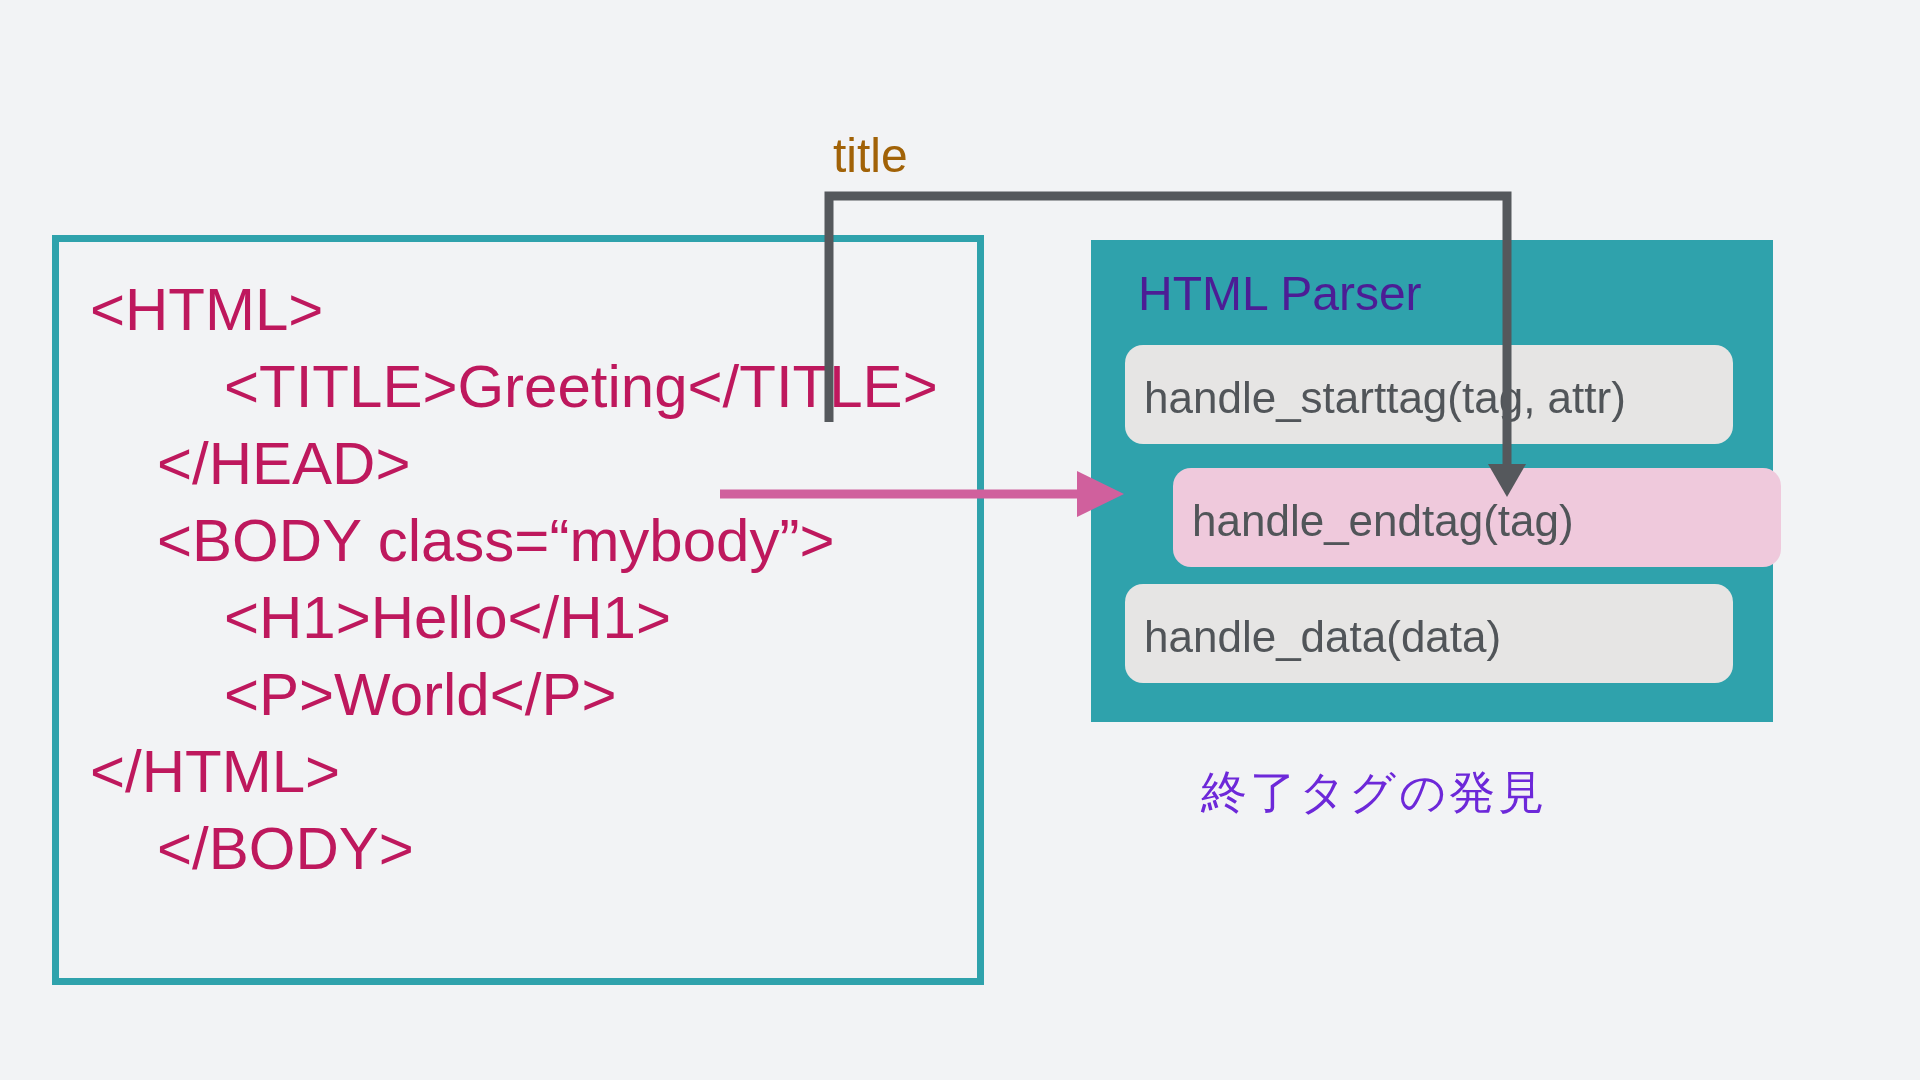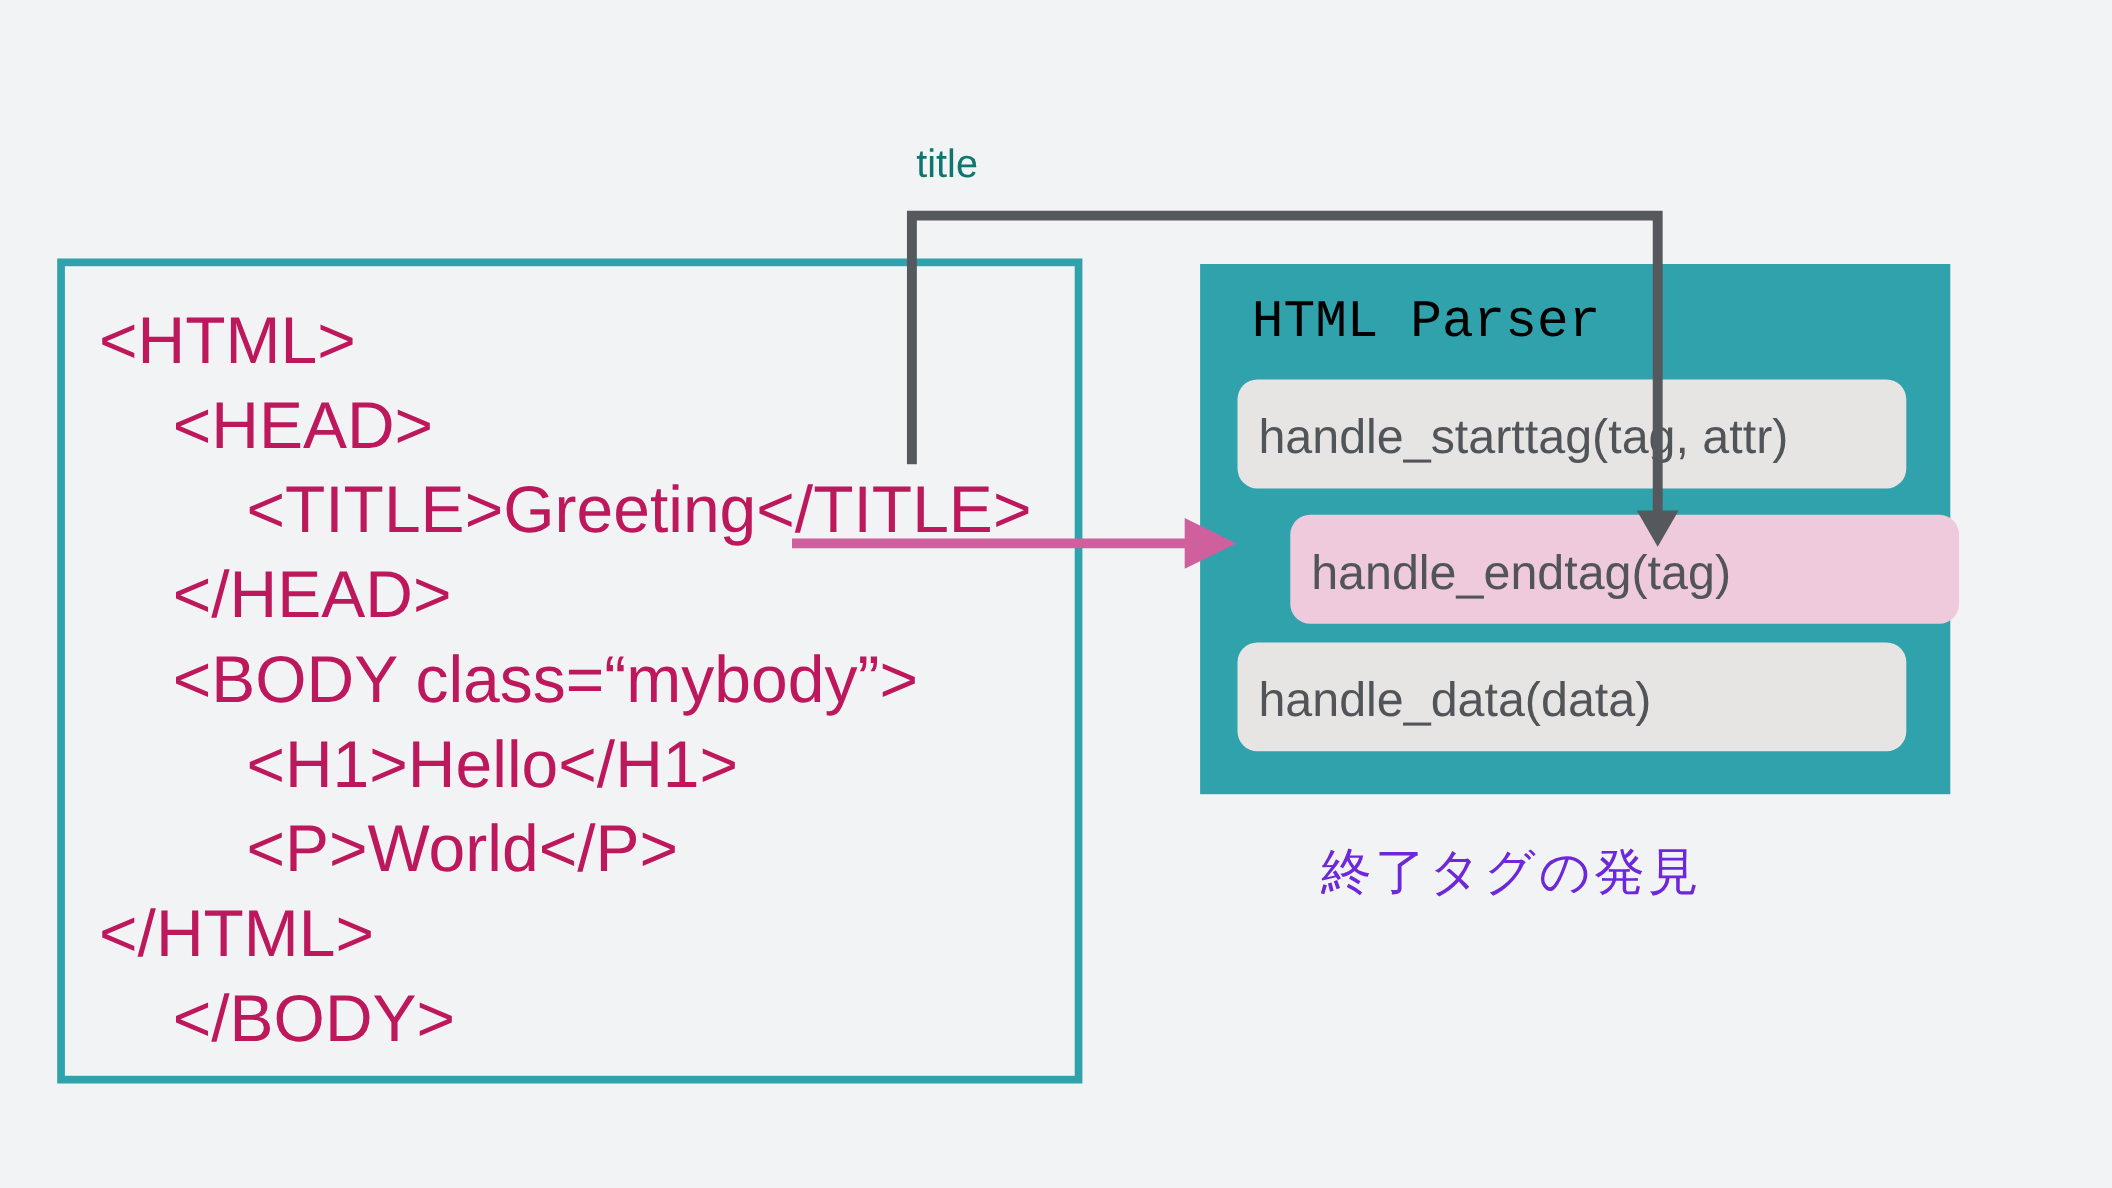--- a/index.html
+++ b/index.html
@@ -24,32 +24,32 @@
     white-space:pre;
   }
   .code-box .pad{padding-top:29px;padding-left:31px;}
   .indent-0{padding-left:0;}
   .indent-1{padding-left:67px;}
   .indent-2{padding-left:134px;}
 
   
   .connector-label{
     position:absolute;left:833px;top:128px;
-    font-size:36px;color:#0f766e;
+    font-size:48px;color:#a16207;
   }
 
   
   .parser-panel{
     position:absolute;left:1091px;top:240px;
     width:682px;height:482px;
     background:#2fa2ac;
   }
   .panel-title{
     position:absolute;left:47px;top:26px;
-    font-size:48px;color:#000000;font-family:Liberation Mono, monospace;
+    font-size:48px;color:#4c1d95;
   }
   .method{
     position:absolute;left:34px;width:608px;height:99px;
     border-radius:18px;
     display:flex;align-items:center;
     box-sizing:border-box;padding-left:19px;padding-top:6px;
     font-size:44px;color:#515559;
     white-space:nowrap;
   }
   .method.m0{top:105px;background:#e6e5e4;}
@@ -66,21 +66,20 @@
   svg.overlay{position:absolute;left:0;top:0;width:1920px;height:1080px;pointer-events:none;}
 </style>
 </head>
 <body>
 
 <div class="stage">
 
   <div class="code-box">
     <div class="pad">
       <div class="code-line indent-0">&lt;HTML&gt;</div>
-      <div class="code-line indent-1">&lt;HEAD&gt;</div>
       <div class="code-line indent-2">&lt;TITLE&gt;Greeting&lt;/TITLE&gt;</div>
       <div class="code-line indent-1">&lt;/HEAD&gt;</div>
       <div class="code-line indent-1">&lt;BODY class=“mybody”&gt;</div>
       <div class="code-line indent-2">&lt;H1&gt;Hello&lt;/H1&gt;</div>
       <div class="code-line indent-2">&lt;P&gt;World&lt;/P&gt;</div>
       <div class="code-line indent-0">&lt;/HTML&gt;</div>
       <div class="code-line indent-1">&lt;/BODY&gt;</div>
     </div>
   </div>
 

